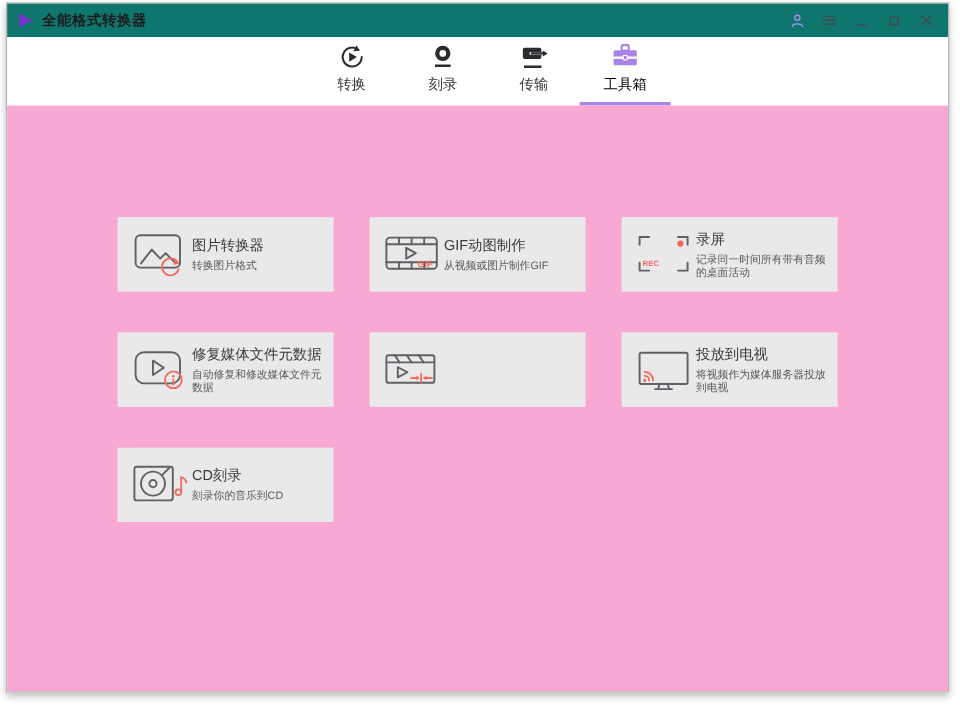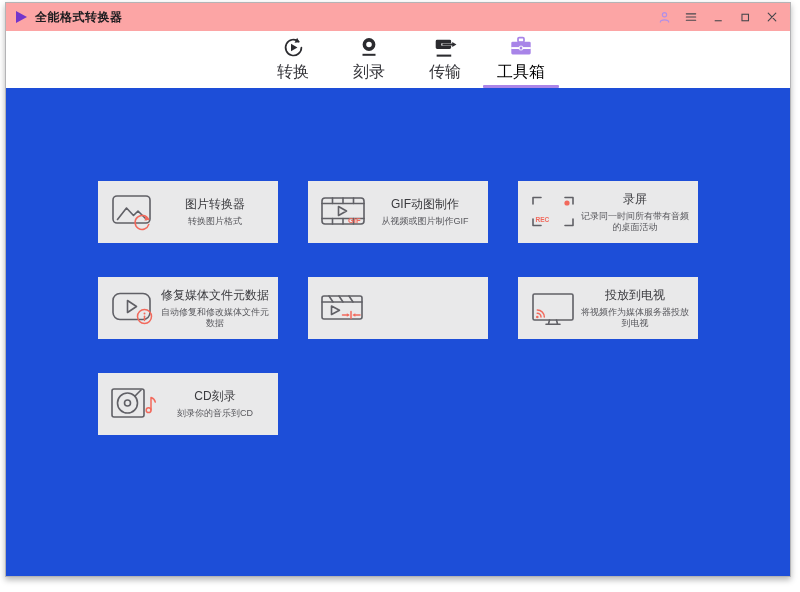--- a/index.html
+++ b/index.html
@@ -5,37 +5,37 @@
   * { margin:0; padding:0; box-sizing:border-box; }
   html,body { width:800px; height:592px; background:#fff; font-family:"Liberation Sans", sans-serif; overflow:hidden; }
 
   .window {
     position:absolute; left:5px; top:2px; width:786px; height:575px;
     background:#fff; border:1px solid #b4b4b6;
     box-shadow:0 3px 6px rgba(0,0,0,.28);
   }
 
   
-  .titlebar { height:28px; display:flex; align-items:center; padding:0 10px; background:#fca5a5; }
+  .titlebar { height:28px; display:flex; align-items:center; padding:0 10px; background:#0f766e; }
   .logo-tri { width:0; height:0; border-left:11px solid #7335cb; border-top:6.5px solid transparent; border-bottom:6.5px solid transparent; margin-right:8px; }
   .app-title { font-size:12px; font-weight:bold; color:#1c1c1f; letter-spacing:.5px; }
   .tb-spacer { flex:1; }
   .tb-controls { display:flex; align-items:center; gap:11px; }
   .tb-btn { width:16px; height:16px; display:flex; align-items:center; justify-content:center; cursor:pointer; }
 
   
   .nav { height:57px; background:#fff; display:flex; justify-content:center; padding-left:18px; }
   .tab { width:76px; display:flex; flex-direction:column; align-items:center; justify-content:flex-start; position:relative; cursor:pointer; padding-top:3px; }
   .tab .ticon { height:26px; display:flex; align-items:center; justify-content:center; }
-  .tab .tlabel { font-size:16px; color:#35353a; margin-top:2px; }
+  .tab .tlabel { font-size:12px; color:#35353a; margin-top:2px; }
   .tab.active .tlabel { color:#000000; }
   .tab-underline { position:absolute; left:0; right:0; bottom:0; height:3px; background:#ab85e8; border-radius:1px; }
 
   
-  .content { position:absolute; left:0; right:0; top:85px; bottom:0; background:#1d4ed8;text-align:center; }
+  .content { position:absolute; left:0; right:0; top:85px; bottom:0; background:#f9a8d4; }
   .grid {
     width:600px; margin:93px auto 0;
     display:grid; grid-template-columns:repeat(3,180px); column-gap:30px; row-gap:34px;
   }
   .card {
     width:180px; height:62px; background:#e9e9ea;
     display:flex; align-items:center; padding-left:10px; cursor:pointer;
   }
   .card-icon { width:50px; height:42px; flex:0 0 50px; margin-right:2px; }
   .card-text { width:114px; padding-right:4px; }

